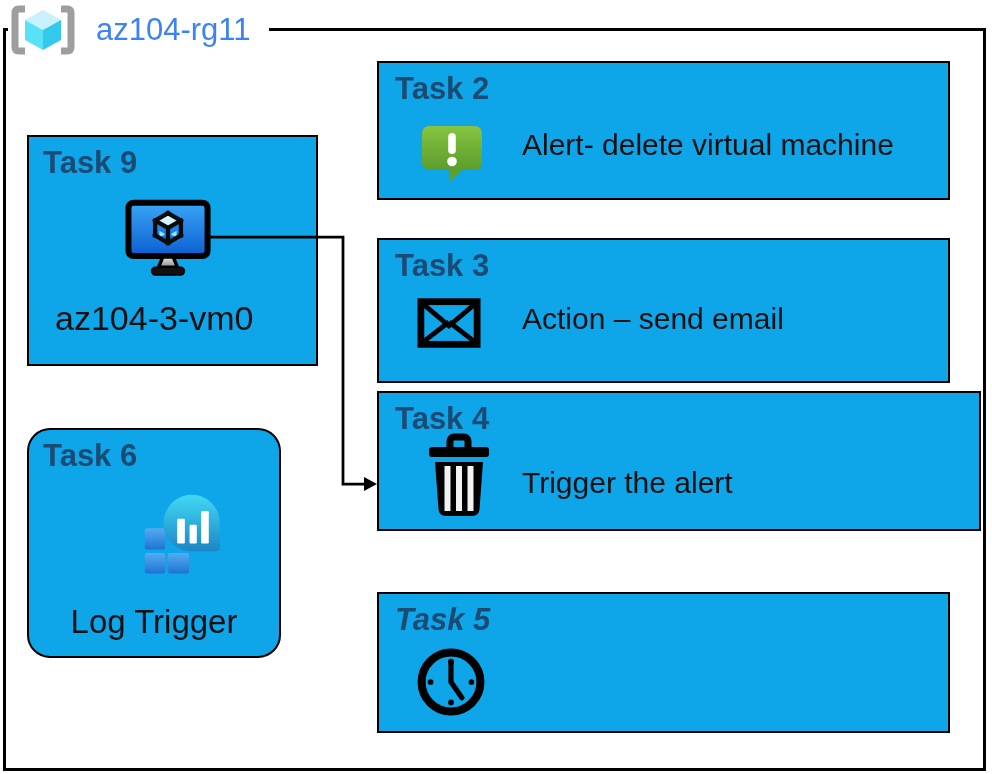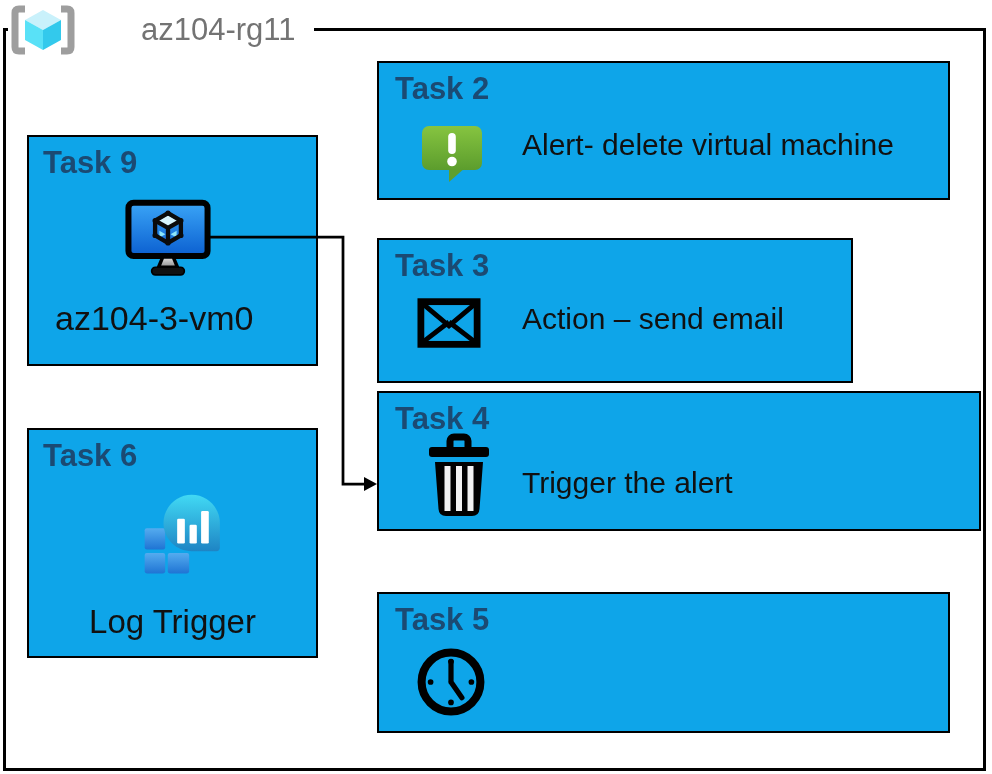--- a/index.html
+++ b/index.html
@@ -9,21 +9,21 @@
   }
   .rg-frame {
     position:absolute; left:3px; top:28px; width:983px; height:743px;
     border:3px solid #000; box-sizing:border-box; background:transparent;
   }
   .rg-header {
     position:absolute; left:8px; top:5px; height:50px; z-index:3;
     display:flex; align-items:center; gap:18px;
     background:#ffffff; padding:0 18px 0 0;
   }
-  .rg-title { font-size:31px; color:#737373; white-space:nowrap;margin-left:45px; }
+  .rg-title { font-size:31px; color:#3b82f6; white-space:nowrap; }
   .task-box {
     position:absolute; background:#0ea5e9; border:2px solid #000;
     box-sizing:border-box;
   }
   .task-title {
     position:absolute; left:16px; top:8px;
     font-weight:bold; font-size:31px; color:#1b4a73; white-space:nowrap;
   }
   .icon { position:absolute; }
   .task-label {
@@ -97,21 +97,21 @@
         </linearGradient>
       </defs>
       <polygon points="29,47 46,47 29,62" fill="#5f9f2e"></polygon>
       <rect x="2" y="6" width="60" height="44" rx="7" fill="url(#alertGreen)"></rect>
       <rect x="28.2" y="13" width="7.6" height="21" rx="3.8" fill="#fff"></rect>
       <circle cx="32" cy="41.5" r="4.8" fill="#fff"></circle>
     </svg>
     <div class="task-label" style="left:143px; top:64px;text-align:center;">Alert- delete virtual machine</div>
   </div>
 
-  <div class="task-box" style="left:377px; top:238px; width:476px; height:145px;">
+  <div class="task-box" style="left:377px; top:238px; width:573px; height:145px;">
     <div class="task-title">Task 3</div>
     <svg class="icon" style="left:38px; top:57px;" width="64" height="52" viewBox="0 0 66 52">
       <rect x="4" y="4" width="58" height="44" fill="none" stroke="#000" stroke-width="7"></rect>
       <path d="M7 7 L33 29 L59 7" fill="none" stroke="#000" stroke-width="5"></path>
       <path d="M7 45 L33 25 M59 45 L33 25" fill="none" stroke="#000" stroke-width="5"></path>
     </svg>
     <div class="task-label" style="left:143px; top:61px;">Action – send email</div>
   </div>
 
   <div class="task-box" style="left:377px; top:391px; width:604px; height:140px;">
@@ -120,33 +120,33 @@
       <rect x="25" y="4" width="18" height="14" rx="4" fill="none" stroke="#000" stroke-width="7"></rect>
       <rect x="4" y="14" width="60" height="10" rx="3" fill="#000"></rect>
       <path d="M10 29 H58 L54.5 76 Q54 83 47 83 H21 Q14 83 13.5 76 Z" fill="#000"></path>
       <rect x="19.5" y="33" width="6" height="45" fill="#f2f2f2"></rect>
       <rect x="31" y="33" width="6" height="45" fill="#f2f2f2"></rect>
       <rect x="42.5" y="33" width="6" height="45" fill="#f2f2f2"></rect>
     </svg>
     <div class="task-label" style="left:143px; top:72px;">Trigger the alert</div>
   </div>
 
-  <div class="task-box" style="left:377px; top:592px; width:573px; height:141px;">
+  <div class="task-box" style="left:377px; top:592px; width:573px; height:141px;font-style:italic;">
     <div class="task-title">Task 5</div>
     <svg class="icon" style="left:35px; top:50px;" width="74" height="76" viewBox="0 0 78 78">
       <circle cx="39" cy="39" r="31" fill="none" stroke="#000" stroke-width="8.5"></circle>
       <circle cx="39" cy="17.5" r="3" fill="#000"></circle>
       <circle cx="60.5" cy="39" r="3" fill="#000"></circle>
       <circle cx="39" cy="60.5" r="3" fill="#000"></circle>
       <circle cx="17.5" cy="39" r="3" fill="#000"></circle>
       <path d="M39 39 V17.5 M39 39 L50.5 55.5" fill="none" stroke="#000" stroke-width="5.5" stroke-linecap="round"></path>
     </svg>
   </div>
 
-  <div class="task-box" style="left:27px; top:428px; width:291px; height:230px;">
+  <div class="task-box" style="left:27px; top:428px; width:254px; height:230px;border-radius:23px;">
     <div class="task-title" style="left:14px;">Task 6</div>
     <svg class="icon" style="left:108px; top:58px;" width="94" height="94" viewBox="0 0 110 110">
       <defs>
         <linearGradient id="lgBubble" x1="0" y1="0" x2="0" y2="1">
           <stop offset="0" stop-color="#41d9f4"></stop>
             <stop offset="1" stop-color="#1e84c4"></stop>
         </linearGradient>
         <linearGradient id="lgSquare" x1="0" y1="0" x2="0" y2="1">
           <stop offset="0" stop-color="#55acef"></stop>
             <stop offset="1" stop-color="#1f74d4"></stop>

